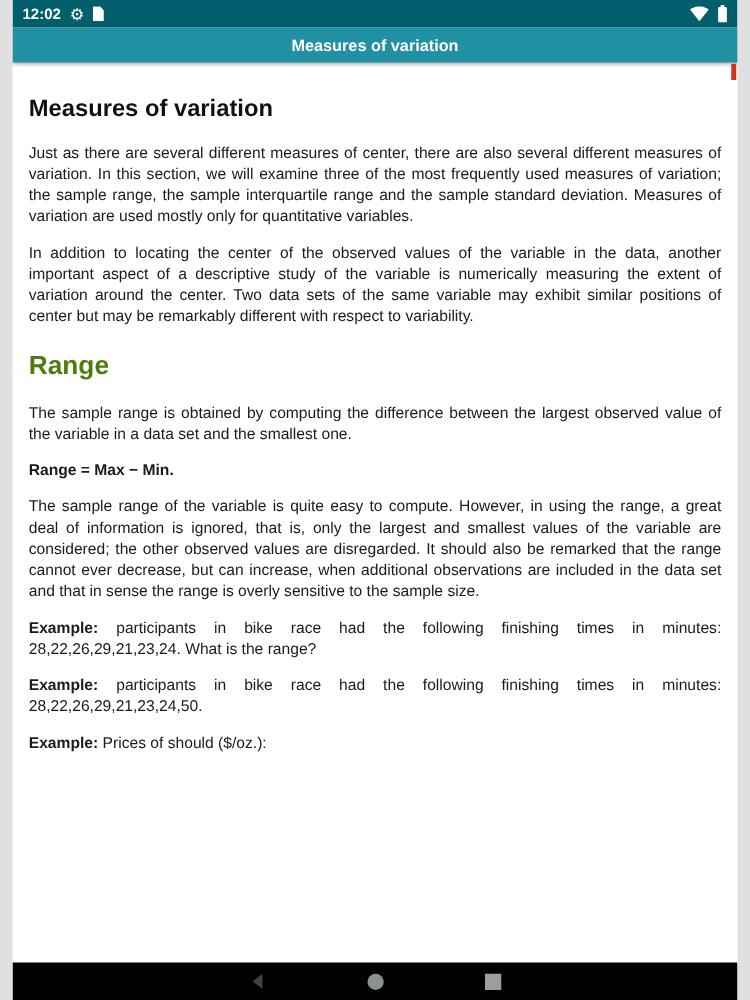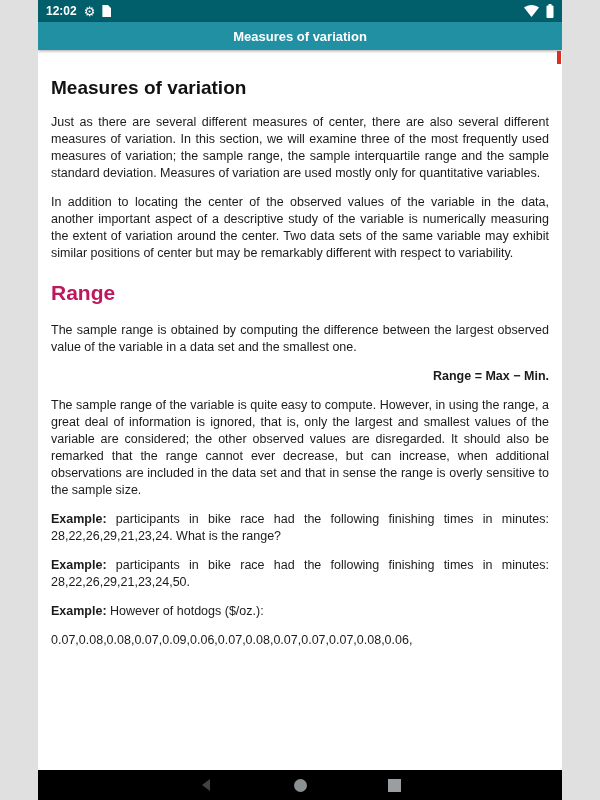--- a/index.html
+++ b/index.html
@@ -1,20 +1,20 @@
 <!DOCTYPE html>
 <html><head>
 <meta charset="utf-8">
 <style>
   * { box-sizing: border-box; margin: 0; padding: 0; }
   html,body { background:#e0e0e0; }
   body { font-family: "Liberation Sans", sans-serif; }
   .screen {
     position: relative;
-    width: 524px; height: 800px;
+    width: 580px; height: 800px;
     margin: 0 auto;
     background: #ffffff;
     overflow: hidden;
   }
   
   .status-bar {
     height: 22px;
     background: #015f6b;
     color: #ffffff;
     display: flex;
@@ -47,24 +47,24 @@
   
   .content {
     height: 720px;
     overflow: hidden;
     padding: 10px 13px 0 13px;
     color: #1b1b1b;
     font-size: 12.5px;
     line-height: 17px;
   }
   .content h1 { font-size: 19px; line-height: 24px; margin: 16px 0 14px; color: #111; }
-  .content h2 { font-size: 21px; line-height: 26px; margin: 18px 0 16px; color: #be185d; }
+  .content h2 { font-size: 21px; line-height: 26px; margin: 18px 0 16px; color: #4d7c0f; }
   .content p { margin: 0 0 12px; }
   .just { text-align: justify; }
-  .bold { font-weight: bold; text-align: right; }
+  .bold { font-weight: bold; }
   .scroll-thumb {
     position: absolute;
     top: 51px; right: 1px;
     width: 4px; height: 13px;
     background: #d93025;
     z-index: 3;
   }
   
   .nav-bar {
     height: 30px;
@@ -121,24 +121,23 @@
 
     <p class="bold">Range = Max − Min.</p>
 
     <p class="just">The sample range of the variable is quite easy to compute. However, in using the range, a great deal of information is ignored, that is, only the largest and smallest values of the variable are considered; the other observed values are disregarded. It should also be remarked that the range cannot ever decrease, but can increase, when additional observations are included in the data set and that in sense the range is overly sensitive to the sample size.</p>
 
     <p class="just"><b>Example:</b><span> participants in bike race had the following finishing times in minutes: 28,22,26,29,21,23,24. What is the range?</span></p>
 
     <p class="just"><b>Example:</b><span> participants in bike race had the following finishing times in minutes: 28,22,26,29,21,23,24,50.</span></p>
 
 
-    <p><b>Example:</b><span> However of hotdogs ($/oz.):</span></p>
+    <p><b>Example:</b><span> Prices of should ($/oz.):</span></p>
 
 
-    <p>0.07,0.08,0.08,0.07,0.09,0.06,0.07,0.08,0.07,0.07,0.07,0.08,0.06,</p>
 
   </div>
 
   <div class="nav-bar">
     <div class="nav-btn">
       <svg width="14" height="14" viewBox="0 0 14 14">
         <path d="M11 1 L3 7 L11 13 Z" fill="#3e4347"></path>
       </svg>
     </div>
     <div class="nav-btn">

